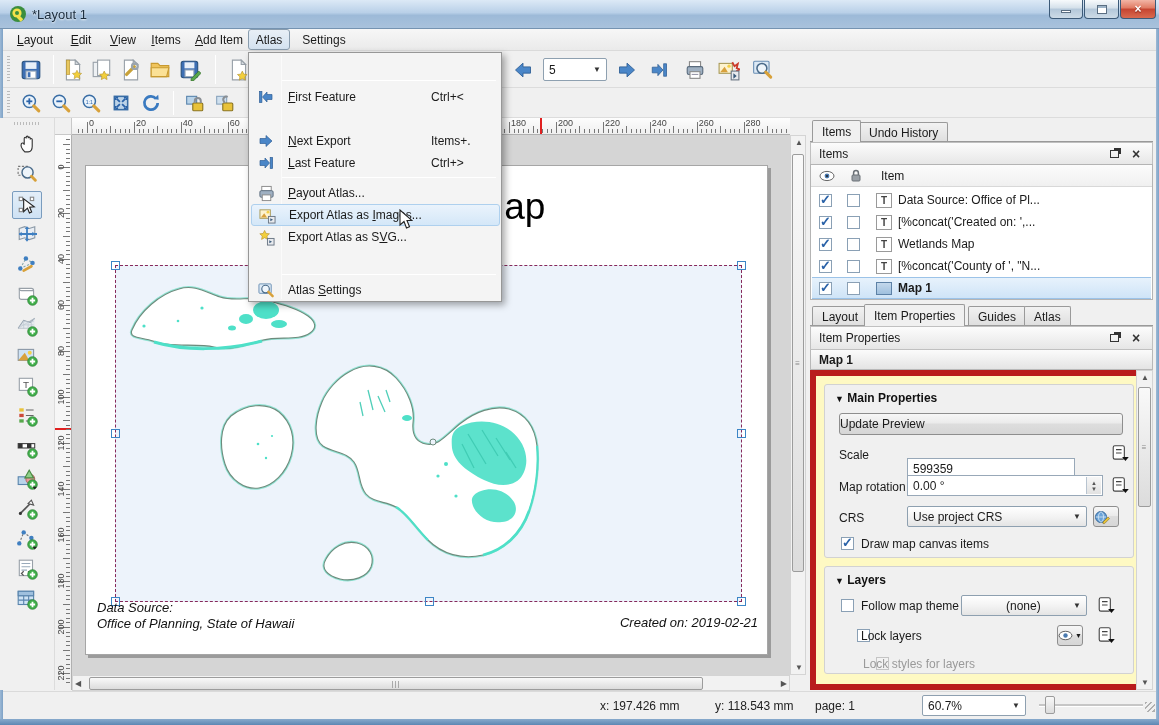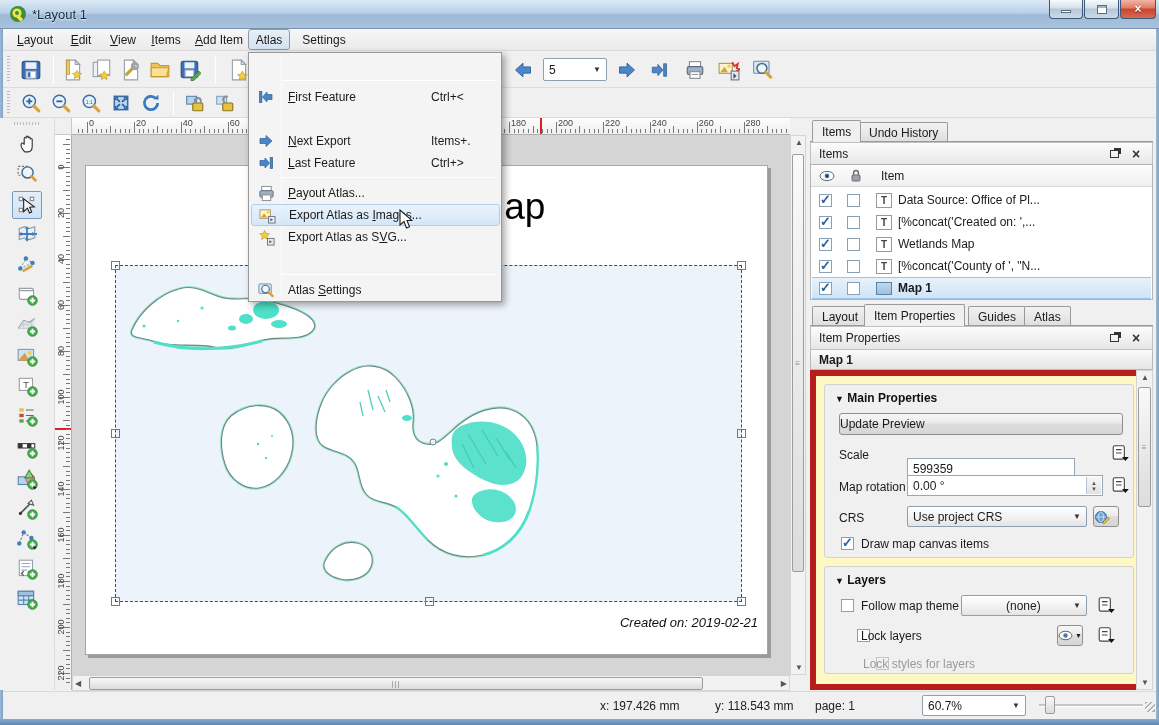--- a/index.html
+++ b/index.html
@@ -805,20 +805,24 @@
         <div class="a hseg" style="left:-5px;top:-5px;"></div>
         <div class="a hseg" style="left:309px;top:-5px;"></div>
         <div class="a hseg" style="right:-5px;top:-5px;"></div>
         <div class="a hseg" style="left:-5px;top:163px;"></div>
         <div class="a hseg" style="right:-5px;top:163px;"></div>
         <div class="a hseg" style="left:-5px;bottom:-5px;"></div>
         <div class="a hseg" style="left:309px;bottom:-5px;"></div>
         <div class="a hseg" style="right:-5px;bottom:-5px;"></div>
       </div>
 
+      <div class="a credits" style="left:11px;top:434px;">
+        <div>Data Source:</div>
+        <div>Office of Planning, State of Hawaii</div>
+      </div>
       <div class="a credits" style="left:370px;top:449px;width:302px;text-align:right;">Created on: 2019-02-21</div>
     </div>
   </div>
 
   <div class="a sb" style="left:72px;top:675px;width:718px;height:16px;">
     <div class="a sb-arrow" style="left:2px;top:3px;">◀</div>
     <div class="a sb-thumb" style="left:16px;top:1px;width:614px;height:13px;">
       <div class="sb-grip" style="width:100%;height:100%;">|||</div>
     </div>
     <div class="a sb-arrow" style="right:2px;top:3px;">▶</div>

